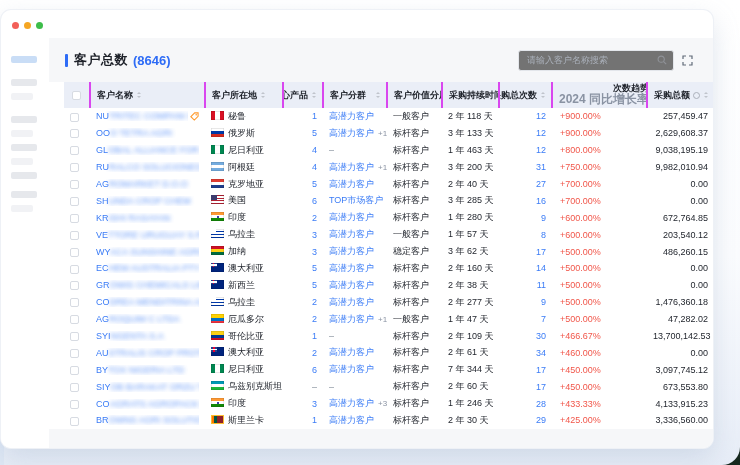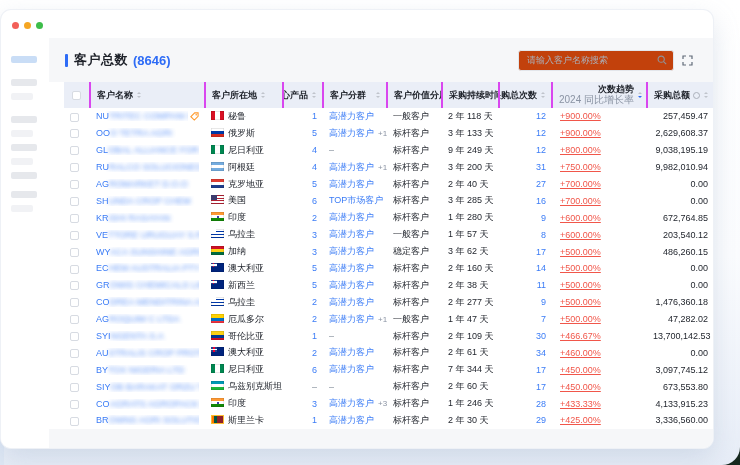--- a/index.html
+++ b/index.html
@@ -25,42 +25,42 @@
   .sb.l { background:#f1f2f5; width:22px; }
   .g12 { margin-top:12px; } .g7 { margin-top:7px; } .g16 { margin-top:16px; }
 
   
   .main { position:absolute; left:48px; top:28px; right:0; bottom:0; background:#f6f7f9; border-radius:0 0 10px 0; overflow:hidden; }
   .titlebar { display:flex; align-items:center; height:44px; padding:0 10px 0 16px; }
   .accent { width:3px; height:13px; background:#2e6cf6; border-radius:1px; margin-right:6px; }
   .title { font-size:13px; font-weight:bold; color:#1d2129; letter-spacing:.5px; }
   .count { font-size:13px; font-weight:bold; color:#2e6cf6; margin-left:5px; }
   .spacer { flex:1; }
-  .search { display:flex; align-items:center; width:156px; height:21px; background:#c2410c;
+  .search { display:flex; align-items:center; width:156px; height:21px; background:#737373;
     border:1px solid #e3e6eb; border-radius:3px; padding:0 6px 0 8px; margin-right:7px; }
   .search input { flex:1; border:none; outline:none; font-size:9px; color:#1d2129; background:transparent; width:100px; font-family:"Liberation Sans",sans-serif; }
   .search input::placeholder { color:#aab0ba; }
   .iconbtn { width:13px; height:13px; display:flex; align-items:center; justify-content:center; margin-right:9px; }
 
   
   .tablewrap { background:#fff; margin:0; }
   table { border-collapse:collapse; table-layout:fixed; width:650px; margin-left:15px; }
   thead th { background:#eaeef7; height:26px; font-size:9px; color:#1d2129; font-weight:bold;
     border-right:2px solid #d946ef; padding:0 6px; white-space:nowrap; overflow:hidden; }
   thead th:last-child { border-right:none; }
   tbody td { height:16.9px; font-size:9px; color:#1d2129; padding:0 6px; white-space:nowrap; overflow:hidden; background:#fff; }
   .tl { text-align:left; } .tr { text-align:right; }
   .hflex { display:flex; align-items:center; } .hflex.right { justify-content:flex-end; }
   .sort { display:inline-flex; flex-direction:column; margin-left:4px; }
   .sort i { display:block; width:0; height:0; border:2.6px solid transparent; }
   .sort .up { border-bottom-color:#c0c4cc; border-top-width:0; margin-bottom:1.5px; }
   .sort .dn { border-top-color:#c0c4cc; border-bottom-width:0; }
   .sort .dn.on { border-top-color:#2e6cf6; }
   .th2line { line-height:1.15; text-align:right; }
-  .th2line .sub { font-size:10px; color:#8a93a3; font-weight:normal; }
+  .th2line .sub { font-size:12px; color:#8a93a3; font-weight:bold; }
   .infocircle { display:inline-block; width:7px; height:7px; border:1px solid #aab0ba; border-radius:50%; margin-left:3px; vertical-align:-1px; }
 
   .cb { display:inline-block; width:9px; height:9px; border:1px solid #d7dbe2; border-radius:2px; background:#fff; vertical-align:middle; }
 
   .name { color:#3b7cf6; }
   .name .blur { filter:blur(2.1px); opacity:.8; }
   .namecell { display:flex; align-items:flex-end; }
   .namecell .txt { flex:1; overflow:hidden; white-space:nowrap; text-overflow:clip; }
   .tagicon { flex:0 0 auto; margin-left:2px; }
 
@@ -85,21 +85,21 @@
   .flag.nz::after { content:""; position:absolute; left:0; top:0; width:6px; height:4.5px;
     background:linear-gradient(180deg,transparent 0 1.5px,#fff 1.5px 3px,transparent 3px),linear-gradient(90deg,transparent 0 2px,#e03 2px 3.5px,transparent 3.5px),#26408b; }
   .flag.ec { background:linear-gradient(180deg,#ffd100 0 50%,#0072c6 50% 75%,#ef3340 75%); }
   .flag.co { background:linear-gradient(180deg,#fcd116 0 50%,#003893 50% 75%,#ce1126 75%); }
   .flag.uz { background:linear-gradient(180deg,#0099b5 0 33%,#fff 33% 67%,#1eb53a 67%); }
   .flag.lk { background:linear-gradient(90deg,#ff7300 0 22%,#005641 22% 44%,#8d2029 44%); box-shadow:inset 0 0 0 1px #fbbd2e; }
 
   .blue { color:#3b7cf6; }
   .muted { color:#86909c; }
   .badge { font-size:8px; color:#8a93a3; margin-left:4px; }
-  .trend { color:#f1564a;text-decoration:underline; }
+  .trend { color:#f1564a; }
 </style>
 </head>
 <body>
 
 <div class="canvas">
   <div class="edge-strip"></div>
 
   <div class="window">
     <div class="traffic">
       <i style="background:#f25f58"></i>
@@ -280,21 +280,21 @@
     <td>
       <span class="namecell">
         <span class="txt name"><span>GL</span><span class="blur">OBAL ALLIANCE FOR CHEMICA</span></span>
 
       </span>
     </td>
     <td class="tl"><span class="flag ng"></span><span>尼日利亚</span></td>
     <td class="tr blue">4</td>
     <td class="tl"><span class="muted">–</span><span class="badge"></span></td>
     <td class="tl">标杆客户</td>
-    <td class="tl">9 年 249 天</td>
+    <td class="tl">1 年 463 天</td>
     <td class="tr blue">12</td>
     <td class="tl trend" style="padding-left:8px">+800.00%</td>
     <td class="tr">9,038,195.19</td>
   </tr>
               <tr>
     <td><span class="cb"></span></td>
     <td>
       <span class="namecell">
         <span class="txt name"><span>RU</span><span class="blur">RALCO SOLUCIONES S.A</span><span></span></span>
 

